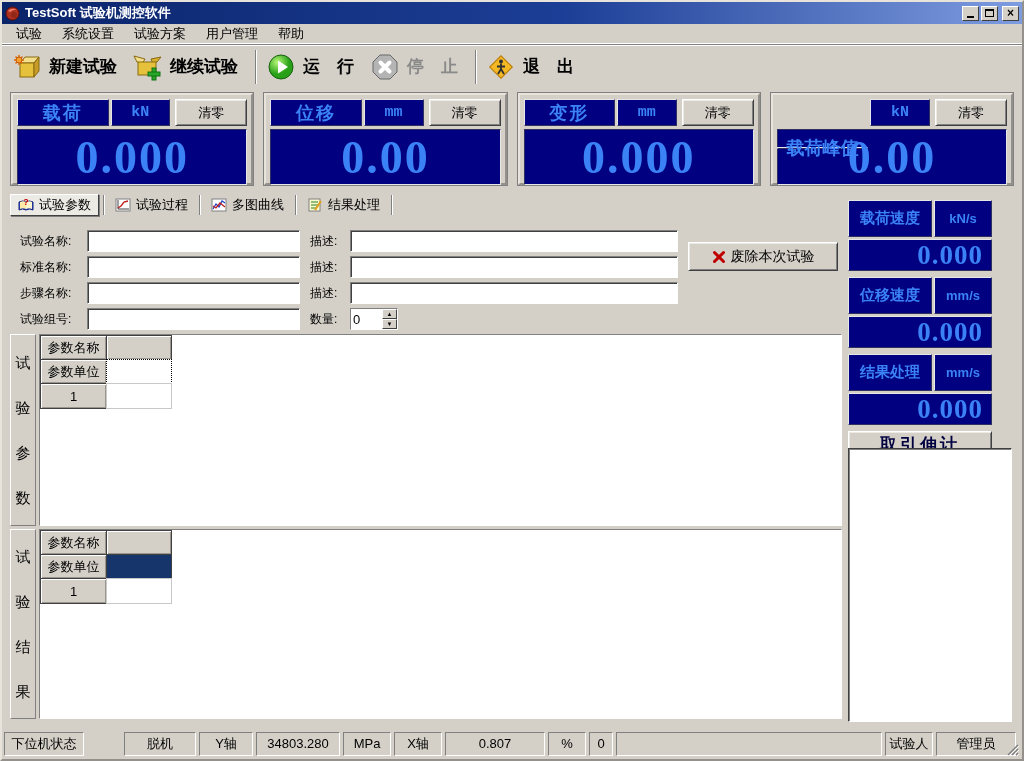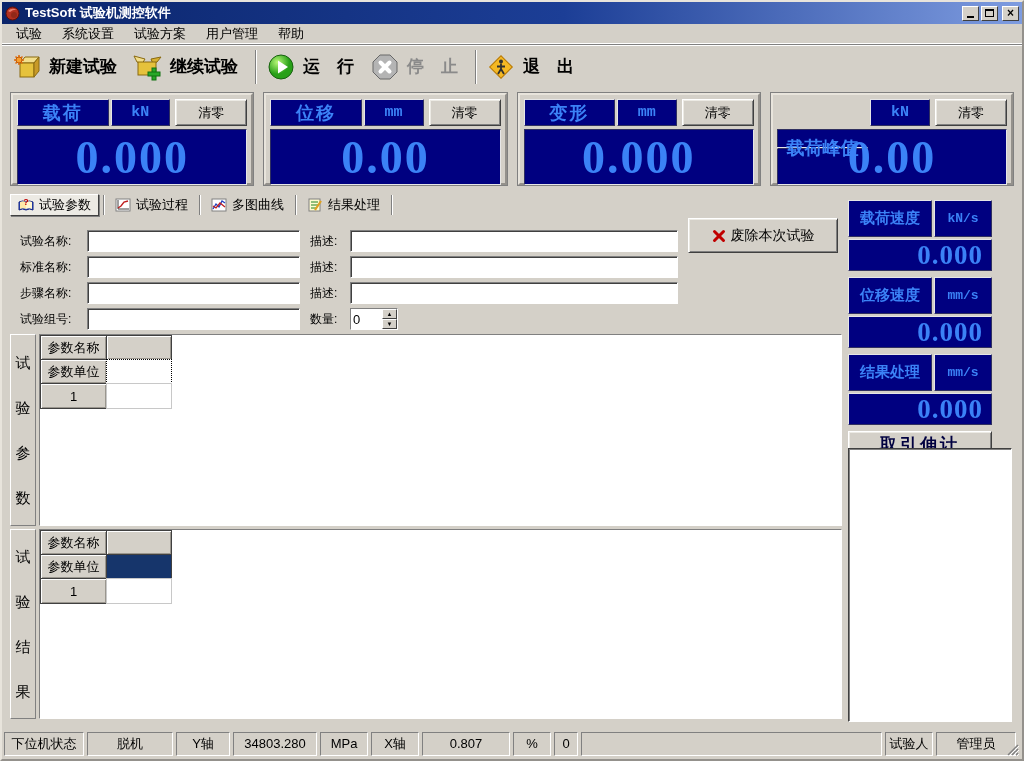--- a/index.html
+++ b/index.html
@@ -50,39 +50,39 @@
   .tab-page{flex:1;position:relative;}
   .flabel{position:absolute;font-size:12px;white-space:nowrap;}
   .finput{position:absolute;height:22px;background:#fff;border:1px solid;border-color:#808080 #fff #fff #808080;
     box-shadow:inset 1px 1px 0 #404040;font-size:13px;padding:0 3px;outline:none;}
   .spin{position:absolute;width:48px;height:22px;display:flex;border:1px solid;border-color:#808080 #fff #fff #808080;
     box-shadow:inset 1px 1px 0 #404040;background:#fff;}
   .spin input{flex:1;border:0;width:26px;font-size:13px;padding:0 2px;outline:none;}
   .spin .btns{width:15px;display:flex;flex-direction:column;}
   .spin .sb{flex:1;background:#D4D0C8;border:1px solid;border-color:#fff #404040 #404040 #fff;
     font-size:6px;line-height:1;display:flex;align-items:center;justify-content:center;padding:0;}
-  .discard-btn{position:absolute;left:678px;top:0;width:150px;height:35px;background:#D4D0C8;
+  .discard-btn{position:absolute;left:678px;top:24px;width:150px;height:29px;background:#D4D0C8;
     border:1px solid;border-color:#fff #404040 #404040 #fff;box-shadow:inset 1px 1px 0 #ECEAE4,inset -1px -1px 0 #808080;
     display:flex;align-items:center;justify-content:center;gap:5px;font-size:14px;}
   .section{position:absolute;left:0;width:832px;display:flex;}
   .vbar{width:26px;flex:0 0 26px;background:#D4D0C8;border:1px solid;border-color:#fff #808080 #808080 #fff;
     display:flex;align-items:center;justify-content:center;}
   .vtext{width:16px;font-size:15px;line-height:45px;word-break:break-all;text-align:center;}
   .grid{flex:1;margin-left:3px;background:#fff;border:1px solid;border-color:#808080 #fff #fff #808080;position:relative;}
   .gcell{position:absolute;display:flex;align-items:center;justify-content:center;font-size:13px;}
   .gray-cell{background:#D4D0C8;border:1px solid #404040;box-shadow:inset 1px 1px 0 #fff,inset -1px -1px 0 #9A968E;}
   .white-cell{background:#fff;border:1px solid #C8C8C8;}
   .dotted-cell{background:#fff;border:1px dotted #000;}
   .sel-cell{background:#16356B;border:1px solid #404040;}
   
   .right-col{flex:1;margin-left:6px;padding-top:8px;position:relative;}
   .speed-panel{width:144px;margin-bottom:6px;}
   .shead{display:flex;height:37px;}
   .stitle{width:84px;font-size:15px;font-weight:bold;}
-  .sunit{flex:1;margin-left:2px;font-family:Liberation Mono, monospace;font-size:13px;font-weight:bold;}
+  .sunit{flex:1;margin-left:2px;font-family:Liberation Sans, sans-serif;font-size:13px;font-weight:bold;}
   .svalue{height:32px;margin-top:2px;justify-content:flex-end;padding-right:8px;
     font-family:"Liberation Serif","DejaVu Serif",serif;font-size:27px;font-weight:bold;letter-spacing:1px;}
   .ext-btn{width:144px;height:27px;margin-top:4px;background:#D4D0C8;border:1px solid;border-color:#fff #404040 #404040 #fff;
     box-shadow:inset 1px 1px 0 #ECEAE4,inset -1px -1px 0 #808080;display:flex;align-items:center;justify-content:center;
     font-size:17px;font-weight:bold;font-family:"Liberation Serif","DejaVu Serif",serif;letter-spacing:3px;color:#000040;}
   .listbox{position:absolute;left:0;top:256px;width:164px;height:274px;background:#fff;
     border:1px solid;border-color:#404040 #fff #fff #404040;box-shadow:inset 1px 1px 0 #808080;}
   
   .statusbar{height:31px;flex:0 0 31px;display:flex;align-items:center;gap:3px;padding:3px 3px 3px 2px;}
   .scell{height:24px;border:1px solid;border-color:#808080 #fff #fff #808080;display:flex;align-items:center;
@@ -351,26 +351,26 @@
         </div>
         <div class="nbox svalue">0.000</div>
       </div>
       <div class="ext-btn">取引伸计</div>
       <div class="listbox"></div>
     </div>
   </div>
 
   <div class="statusbar">
     <div class="scell" style="width:80px;">下位机状态</div>
-    <div class="scell" style="width:86px;">脱机</div>
+    <div class="scell" style="width:72px;margin-left:37px;">脱机</div>
     <div class="scell" style="width:54px;">Y轴</div>
     <div class="scell" style="width:84px;">34803.280</div>
     <div class="scell" style="width:48px;">MPa</div>
     <div class="scell" style="width:48px;">X轴</div>
-    <div class="scell" style="width:88px;">0.807</div>
+    <div class="scell" style="width:100px;">0.807</div>
     <div class="scell" style="width:38px;">%</div>
     <div class="scell" style="width:24px;">0</div>
     <div class="scell" style="flex:1;"></div>
     <div class="scell" style="width:48px;">试验人</div>
     <div class="scell" style="width:80px;">管理员</div>
     <svg class="grip" width="14" height="14" viewBox="0 0 14 14">
       <g stroke="#808080" stroke-width="1.5">
         <line x1="13" y1="3" x2="3" y2="13"></line>
           <line x1="13" y1="7" x2="7" y2="13"></line>
           <line x1="13" y1="11" x2="11" y2="13"></line>

